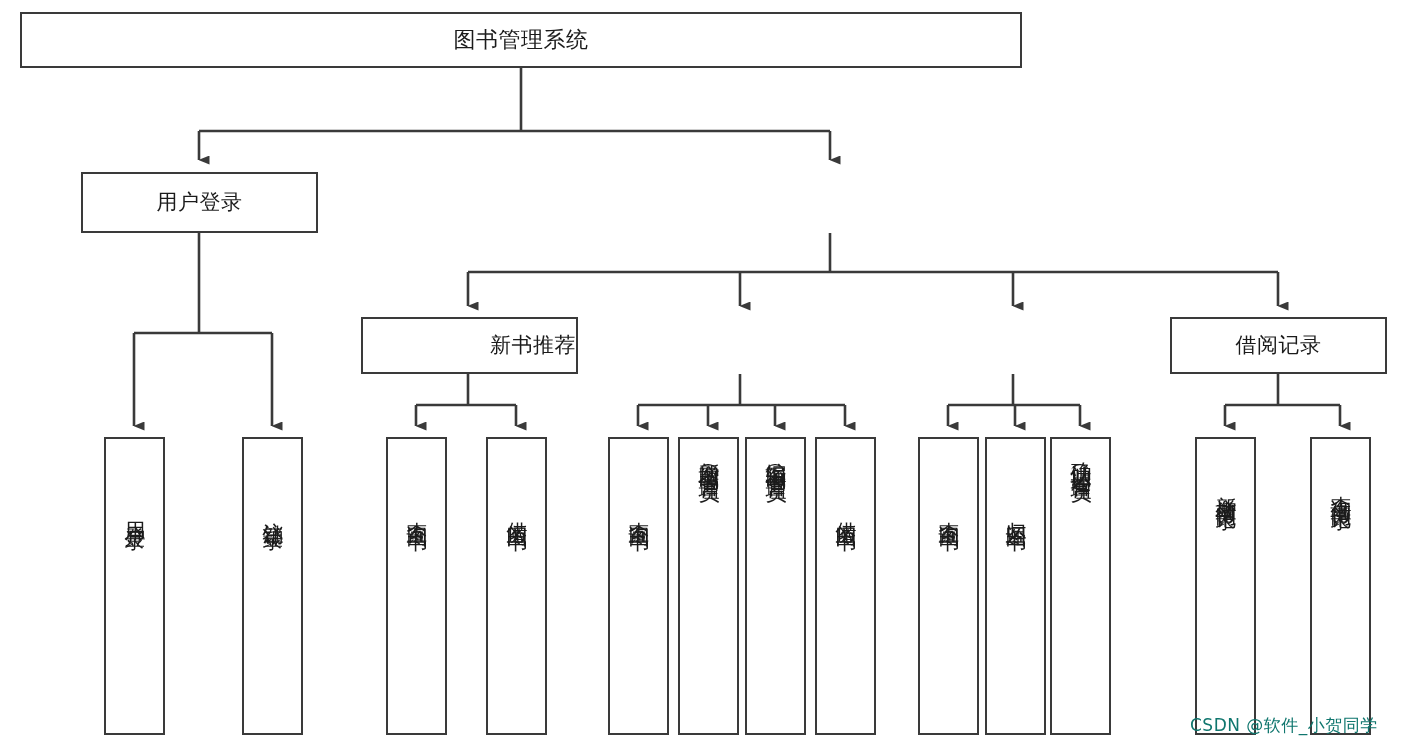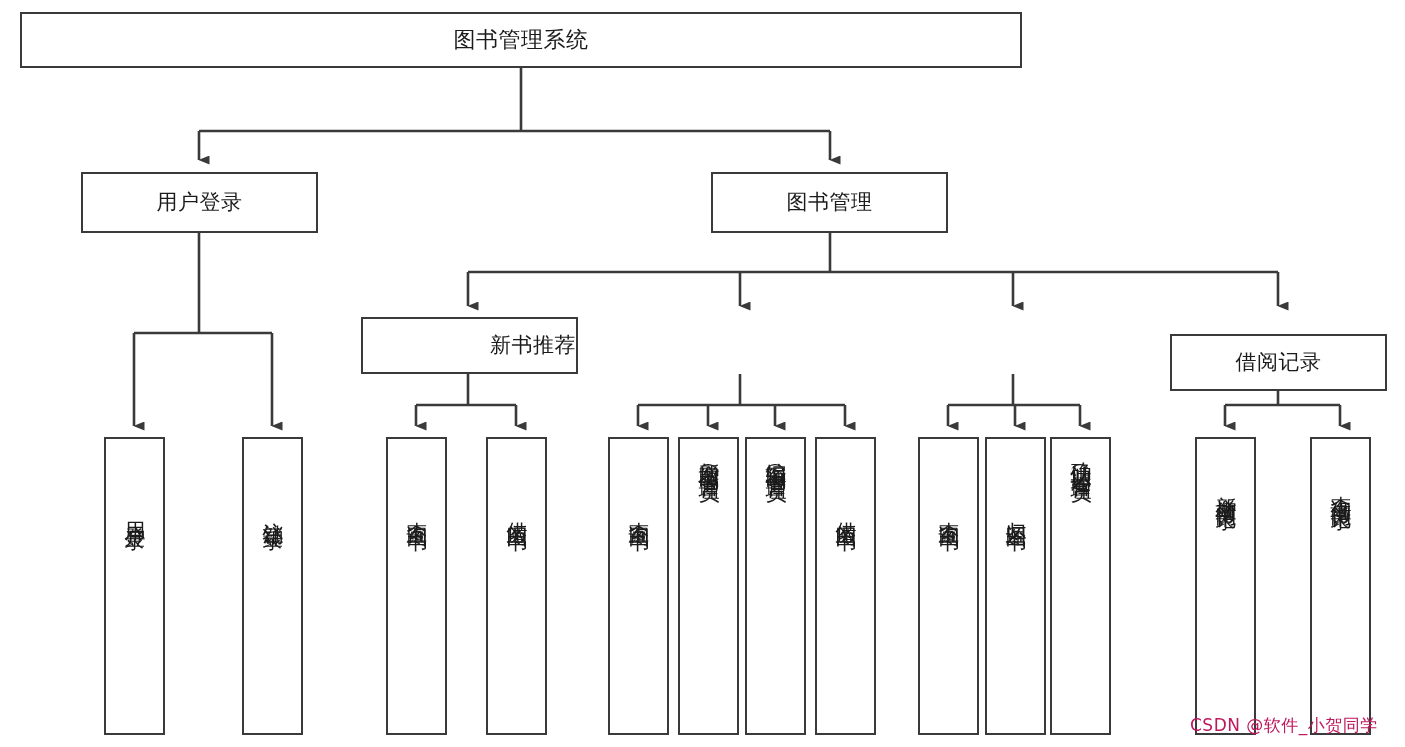--- a/index.html
+++ b/index.html
@@ -63,21 +63,21 @@
     white-space: nowrap;
   }
   .node.vertical.mid .node-label {
     margin-top: 60px;
   }
   .node.vertical.midhigh .node-label {
     margin-top: 34px;
   }
   .watermark {
     position: absolute;
-    color: #be185d;
+    color: #0f766e;
     font-size: 17px;
     letter-spacing: 0.5px;
     z-index: 3;
     white-space: nowrap;
   }
 </style>
 </head>
 <body>
 
 <div id="diagram-canvas">
@@ -132,28 +132,25 @@
     </g>
   </svg>
 
   <div class="node root horizontal" style="left:20px; top:12px; width:1002px; height:56px;justify-content:center;">
     <span class="node-label">图书管理系统</span>
   </div>
 
   <div class="node horizontal" style="left:81px; top:172px; width:237px; height:61px;">
     <span class="node-label">用户登录</span>
   </div>
-  <div class="node horizontal" style="left:711px; top:172px; width:237px; height:61px;">
-    <span class="node-label">图书管理</span>
-  </div>
 
   <div class="node horizontal" style="left:361px; top:317px; width:217px; height:57px;justify-content:flex-end;">
     <span class="node-label">新书推荐</span>
   </div>
-  <div class="node horizontal" style="left:1170px; top:334px; width:217px; height:57px;">
+  <div class="node horizontal" style="left:1170px; top:317px; width:217px; height:57px;">
     <span class="node-label">借阅记录</span>
   </div>
 
   <div class="node vertical mid" style="left:104px; top:437px; width:61px; height:298px;">
     <span class="node-label">用户登录</span>
   </div>
   <div class="node vertical mid" style="left:242px; top:437px; width:61px; height:298px;">
     <span class="node-label">注销登录</span>
   </div>
 

